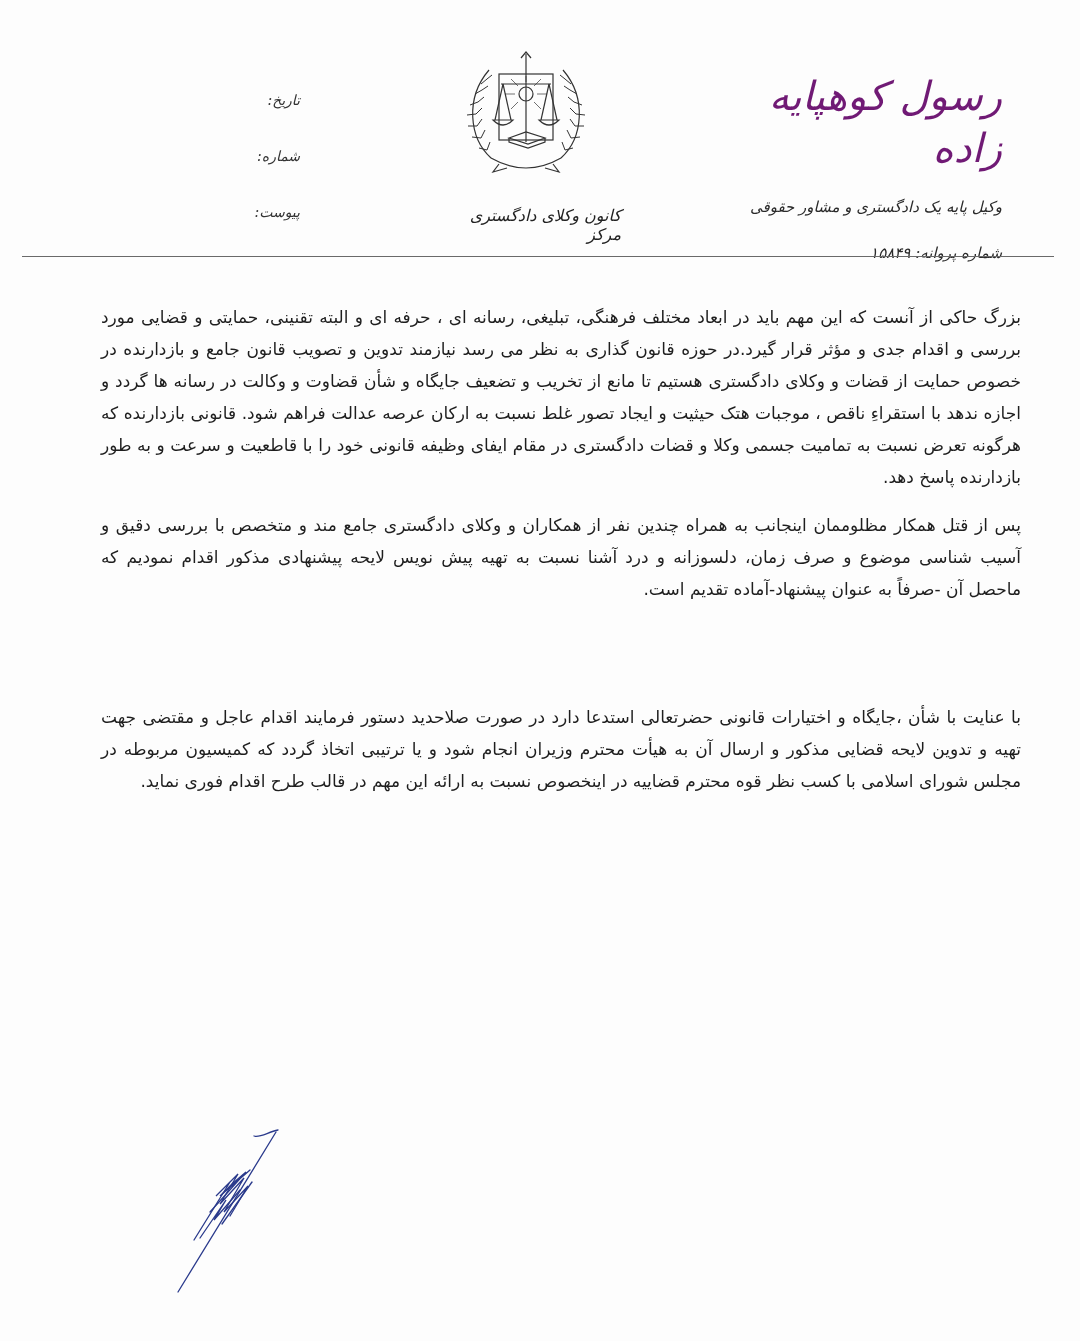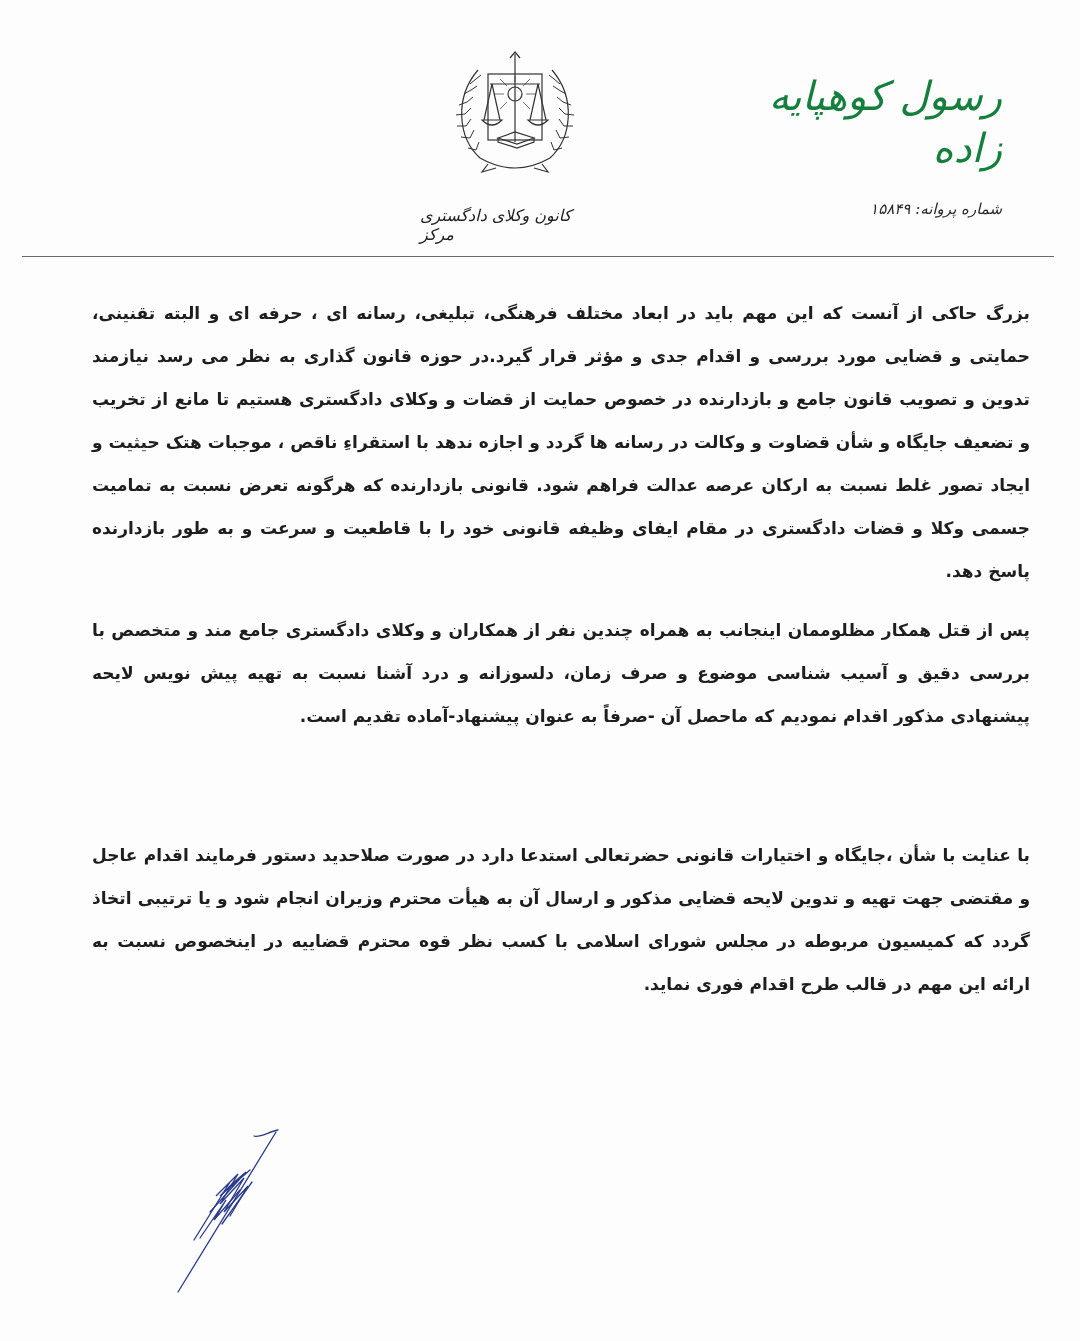--- a/index.html
+++ b/index.html
@@ -29,38 +29,38 @@
     text-align: right;
     direction: rtl;
     font-family: "DejaVu Serif", serif;
     font-style: italic;
     color: #2a2a2a;
   }
   .lawyer-name {
     font-size: 40px;
     line-height: 52px;
     letter-spacing: 2px;
-    color: #15803d;
+    color: #701a75;
   }
   .lawyer-title {
     margin-top: 22px;
     font-size: 15px;
     line-height: 22px;
   }
   .license {
     margin-top: 24px;
     font-size: 15px;
     line-height: 22px;
   }
   .emblem-block {
     position: absolute;
-    left: 420px;
+    left: 431px;
     top: 38px;
     width: 190px;
-    text-align: left;
+    text-align: right;
   }
   .emblem-block svg { display: block; margin: 0 auto; }
   .bar-name {
     direction: rtl;
     margin-top: 18px;
     font-family: "DejaVu Serif", serif;
     font-style: italic;
     font-size: 16px;
     color: #222;
   }
@@ -91,42 +91,42 @@
     top: 292px;
     width: 938px;
     direction: rtl;
     text-align: justify;
     text-align-last: right;
     font-family: "DejaVu Sans", sans-serif;
     font-size: 17px;
     color: #1e1e1e;
   }
   .body-text p {
-    margin: 0;
-    line-height: 43px;
-    font-weight: bold;
+    margin: 9px;
+    line-height: 32px;
   }
   .p1 { }
   .p2 { margin-top: 16px !important; }
   .p3 { margin-top: 96px !important; }
   .signature {
     position: absolute;
     left: 160px;
     top: 1120px;
     width: 160px;
     height: 180px;
   }
 </style>
 </head>
 <body>
 
 <div class="letterhead">
 
   <div class="lawyer-block">
     <div class="lawyer-name">رسول کوهپایه زاده</div>
+    <div class="lawyer-title">وکیل پایه یک دادگستری و مشاور حقوقی</div>
     <div class="license">
       <span>شماره پروانه:</span>
       <span>۱۵۸۴۹</span>
     </div>
   </div>
 
   <div class="emblem-block">
     <svg width="150" height="150" viewBox="0 0 150 150">
       <g fill="none" stroke="#333" stroke-width="1.2">
 
@@ -167,20 +167,25 @@
         <line x1="98" y1="46" x2="106" y2="82"></line>
         <path d="M88 82 Q 98 92 108 82 Z"></path>
 
         <path d="M58 100 L75 94 L94 100 L77 106 Z"></path>
         <path d="M58 100 L58 104 L77 110 L94 104 L94 100"></path>
       </g>
     </svg>
     <div class="bar-name">کانون وکلای دادگستری مرکز</div>
   </div>
 
+  <div class="meta-block">
+    <div>تاریخ:</div>
+    <div>شماره:</div>
+    <div>پیوست:</div>
+  </div>
 
 </div>
 
 <div class="divider"></div>
 
 <div class="body-text">
   <p class="p1">بزرگ حاکی از آنست که این مهم باید در ابعاد مختلف فرهنگی، تبلیغی، رسانه ای ، حرفه ای و البته تقنینی، حمایتی و قضایی مورد بررسی و اقدام جدی و مؤثر قرار گیرد.در حوزه قانون گذاری به نظر می رسد نیازمند تدوین و تصویب قانون جامع و بازدارنده در خصوص حمایت از قضات و وکلای دادگستری هستیم تا مانع از تخریب و تضعیف جایگاه و شأن قضاوت و وکالت در رسانه ها گردد و اجازه ندهد با استقراءِ ناقص ، موجبات هتک حیثیت و ایجاد تصور غلط نسبت به ارکان عرصه عدالت فراهم شود. قانونی بازدارنده که هرگونه تعرض نسبت به تمامیت جسمی وکلا و قضات دادگستری در مقام ایفای وظیفه قانونی خود را با قاطعیت و سرعت و به طور بازدارنده پاسخ دهد.</p>
   <p class="p2">پس از قتل همکار مظلوممان اینجانب به همراه چندین نفر از همکاران و وکلای دادگستری جامع مند و متخصص با بررسی دقیق و آسیب شناسی موضوع و صرف زمان، دلسوزانه و درد آشنا نسبت به تهیه پیش نویس لایحه پیشنهادی مذکور اقدام نمودیم که ماحصل آن -صرفاً به عنوان پیشنهاد-آماده تقدیم است.</p>
   <p class="p3">با عنایت با شأن ،جایگاه و اختیارات قانونی حضرتعالی استدعا دارد در صورت صلاحدید دستور فرمایند اقدام عاجل و مقتضی جهت تهیه و تدوین لایحه قضایی مذکور و ارسال آن به هیأت محترم وزیران انجام شود و یا ترتیبی اتخاذ گردد که کمیسیون مربوطه در مجلس شورای اسلامی با کسب نظر قوه محترم قضاییه در اینخصوص نسبت به ارائه این مهم در قالب طرح اقدام فوری نماید.</p>
 </div>

